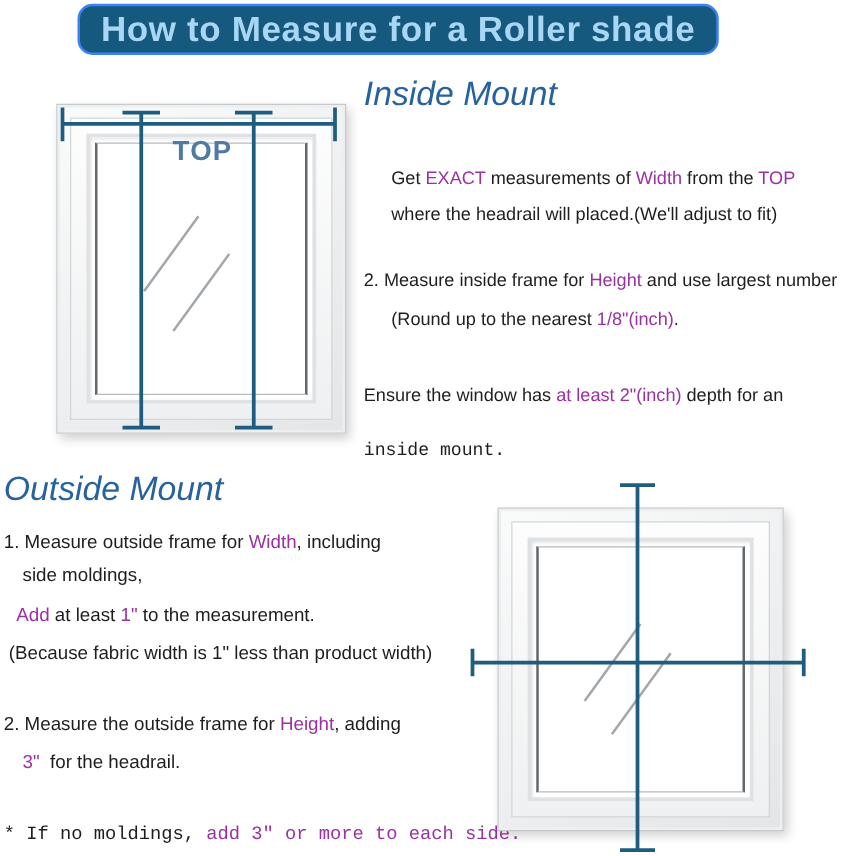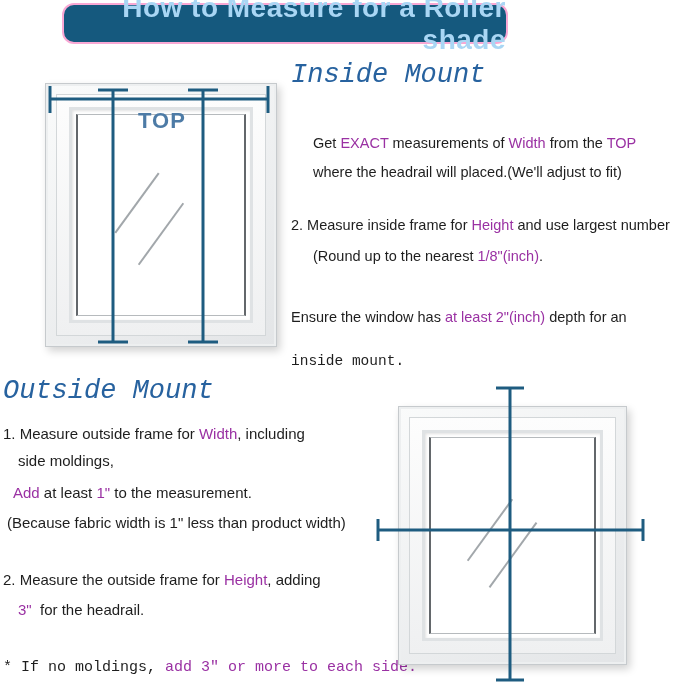--- a/index.html
+++ b/index.html
@@ -1,27 +1,27 @@
 <!DOCTYPE html>
 <html style="--header_bg: #15597e; --header_text: #a9d6f4; --heading_blue: #27629f; --purple: #9a31a3; --text: #1e1e1e; --measure: #1e5c80; --top_label: #4d7ba6;"><head>
 <meta charset="utf-8">
 <style>
   html,body{margin:0;padding:0;background:#fff;}
   .page{position:relative;width:679px;height:685px;background:#ffffff;overflow:hidden;
         font-family:"Liberation Sans",sans-serif;}
 
   
-  .header-bar{position:absolute;left:62px;top:3px;width:446px;height:41px;
-              background:var(--header_bg,#15597e);border:2px solid #f9a8d4;border-radius:12px;
+  .header-bar{position:absolute;left:62px;top:3px;width:513px;height:41px;
+              background:var(--header_bg,#15597e);border:2px solid #3b82f6;border-radius:12px;
               box-sizing:border-box;display:flex;align-items:center;justify-content:center;text-align:right;}
   .header-bar .title{color:var(--header_text,#a9d6f4);font-size:28px;font-weight:bold;letter-spacing:.5px;
                      font-family:"Liberation Sans",sans-serif;}
 
   
-  .mount-heading{position:absolute;font-family:Liberation Mono, monospace;font-style:italic;
+  .mount-heading{position:absolute;font-family:Liberation Sans, sans-serif;font-style:italic;
                  font-size:27px;color:var(--heading_blue,#27629f);white-space:pre;}
 
   
   .line{position:absolute;font-size:14.5px;color:var(--text,#1e1e1e);white-space:pre;}
   .line.l15{font-size:15px;}
   .hl{color:var(--purple,#9a31a3);}
 
   
   .window{position:absolute;background:linear-gradient(145deg,#fafbfb,#e3e5e7);
           border:1px solid #c6cacd;box-sizing:border-box;

